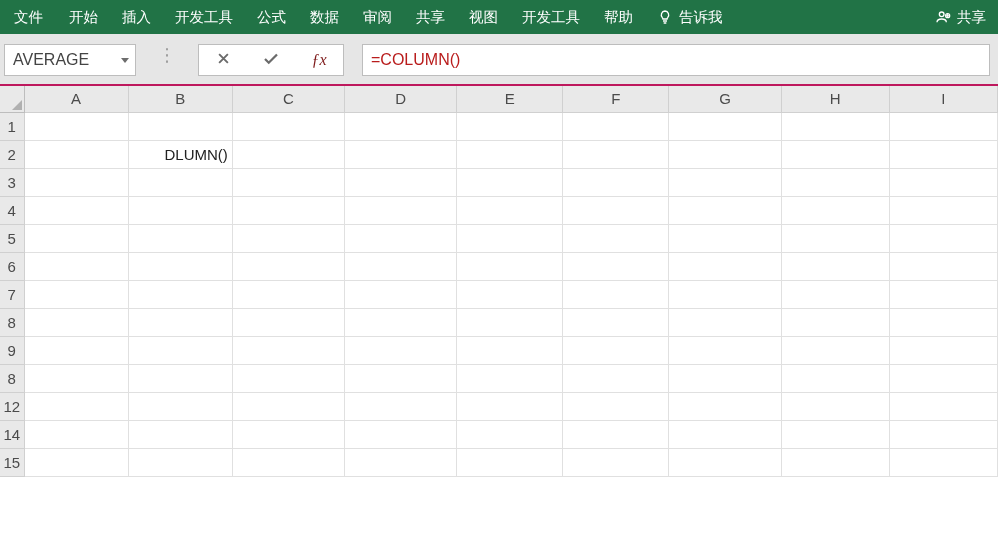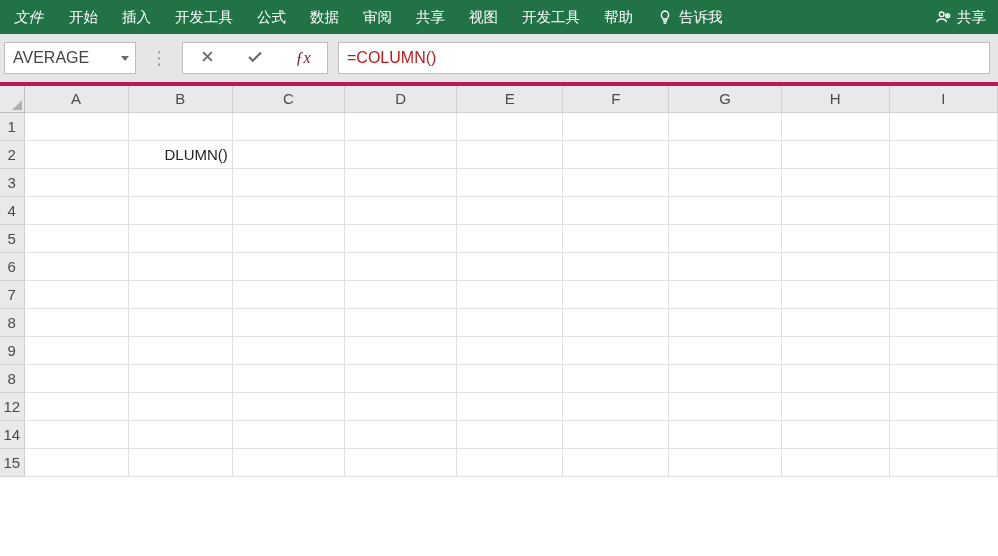--- a/index.html
+++ b/index.html
@@ -24,34 +24,34 @@
     font-size: 14.5px;
   }
   .ribbon-item {
     padding: 0 12px;
     height: 34px;
     display: flex;
     align-items: center;
     cursor: pointer;
     white-space: nowrap;
   }
-  .ribbon-item.file { background: rgba(0,0,0,0.0); padding:0 14px 0 10px;font-style:italic;}
+  .ribbon-item.file { background: rgba(0,0,0,0.0); padding:0 14px 0 10px;}
   .ribbon-icon { margin-right: 6px; }
   .ribbon-right { margin-left: auto; display:flex; align-items:center; }
   .bulb-icon svg, .share-user-icon svg { display:block; }
 
   
   .fbar {
     height: 52px;
     display: flex;
-    align-items: center;
+    align-items: flex-start;
     padding: 10px 8px 10px 4px;
     background: #e6e6e6;
-    border-bottom: 4px solid #be185d;
-    gap: 10px;
+    border-bottom: 2px solid #be185d;
+    gap: 18px;
   }
   .namebox {
     width: 132px;
     height: 32px;
     background: #fff;
     border: 1px solid #bdbdbd;
     display: flex;
     align-items: center;
     padding: 0 6px 0 8px;
     font-size: 16px;

